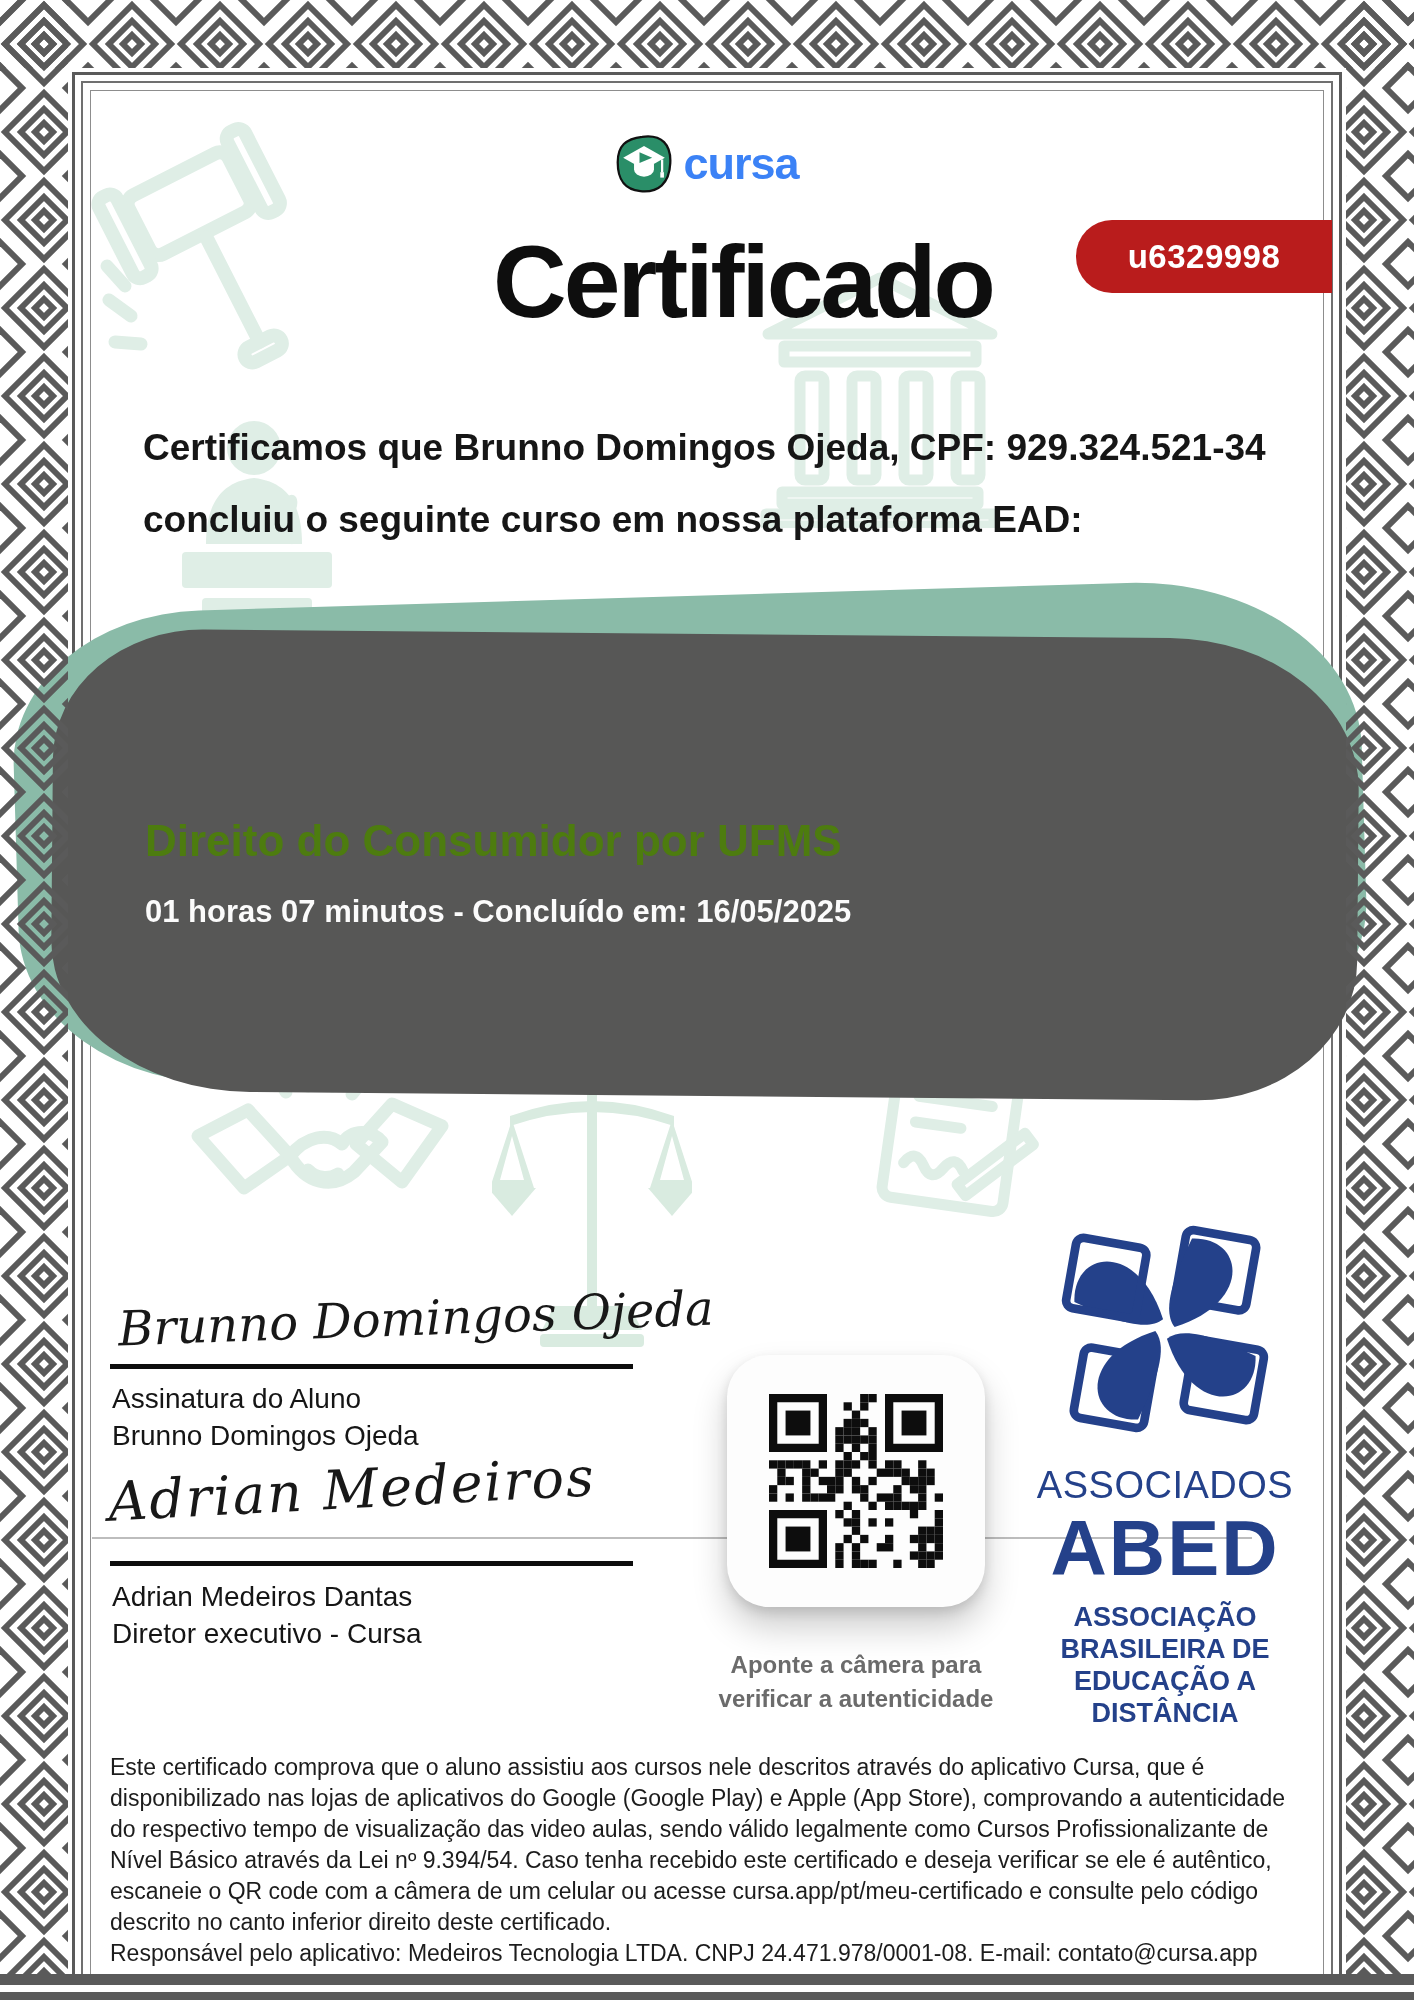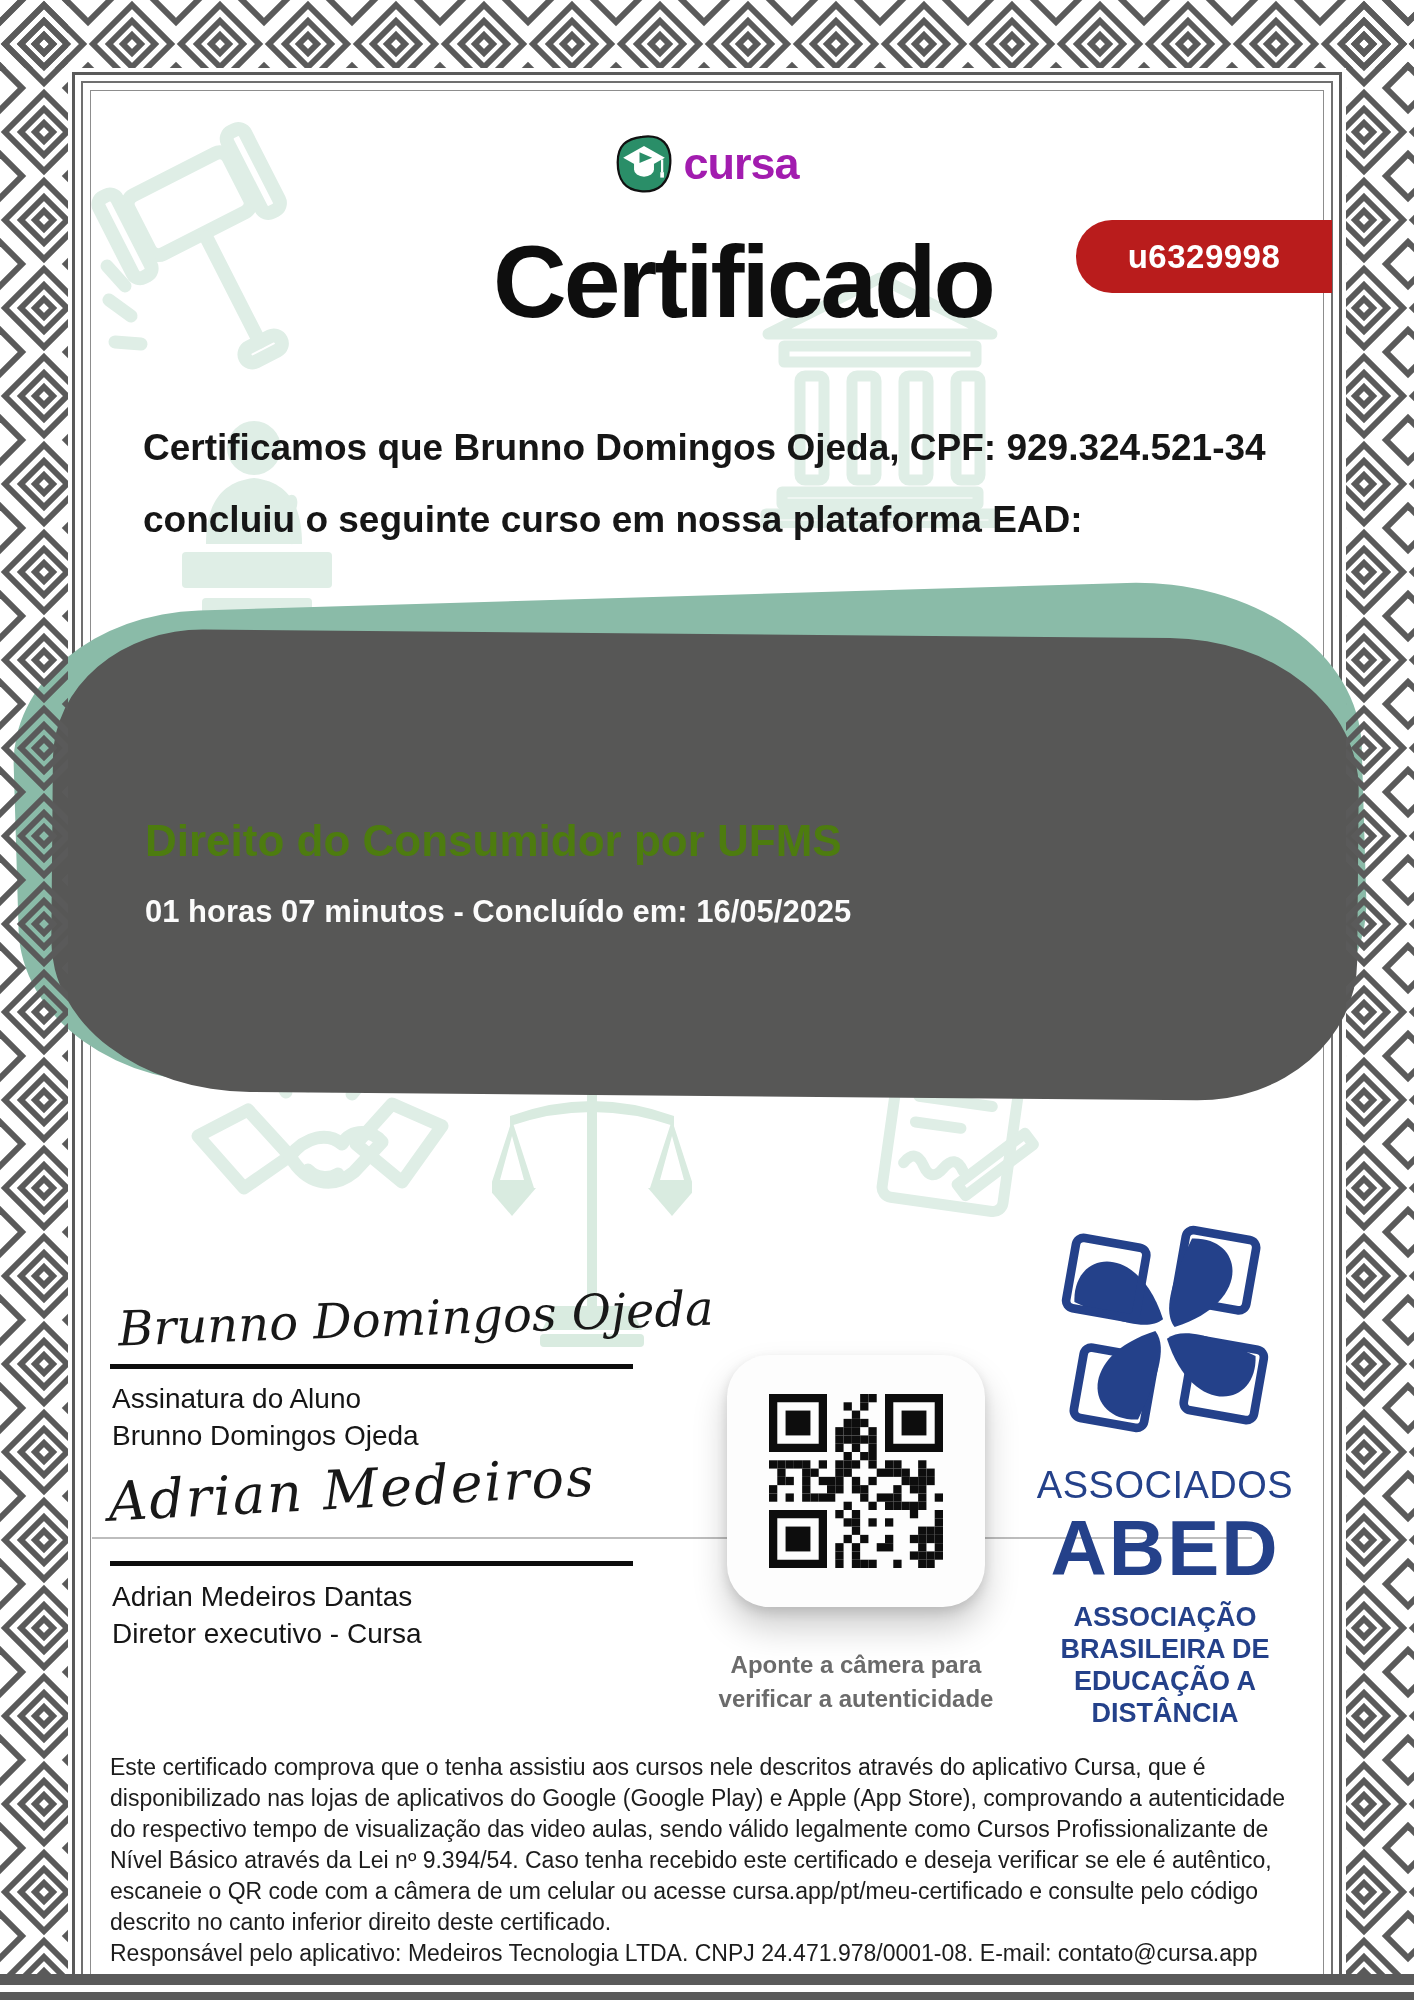--- a/index.html
+++ b/index.html
@@ -14,21 +14,21 @@
   .frame-c{position:absolute;left:90px;right:90px;top:90px;bottom:-30px;border:1px solid #8d8d8d;}
 
   
   .blob-green{left:16px;top:596px;width:1348px;height:474px;background:#8abba8;
       border-radius:190px 230px 170px 210px / 150px 170px 150px 160px;transform:rotate(-1.7deg);}
   .blob-dark{left:52px;top:634px;width:1306px;height:462px;background:#575756;
       border-radius:150px 190px 160px 200px / 130px 150px 140px 150px;transform:rotate(.5deg);}
 
   
   .logo-row{top:134px;left:0;width:100%;display:flex;align-items:center;justify-content:center;gap:10px;}
-  .logo-word{font-size:45px;font-weight:700;letter-spacing:-1px;color:#a21caf;text-align:right;}
+  .logo-word{font-size:45px;font-weight:700;letter-spacing:-1px;color:#3b82f6;text-align:right;}
   .title{top:224px;left:16px;width:100%;text-align:center;padding-left:40px;box-sizing:border-box;
          font-size:102px;font-weight:800;letter-spacing:-3px;color:#0e0e0e;}
   .badge{left:1076px;top:220px;width:256px;height:73px;background:#b91c1c;
          border-radius:36px 0 0 36px;display:flex;align-items:center;justify-content:center;
          color:#fff;font-size:33px;font-weight:700;letter-spacing:.5px;}
 
   
   .intro{left:143px;top:412px;width:1200px;font-size:37px;line-height:72px;color:#161616;}
   .intro .l{white-space:nowrap;}
   .intro .b1{font-weight:700;}
@@ -352,21 +352,21 @@
     <div class="abed-acronym">ABED</div>
     <div class="abed-lines">
       <div>ASSOCIAÇÃO</div>
       <div>BRASILEIRA DE</div>
       <div>EDUCAÇÃO A</div>
       <div>DISTÂNCIA</div>
     </div>
   </div>
 
   <div class="abs footer">
-    <div>Este certificado comprova que o tenha assistiu aos cursos nele descritos através do aplicativo Cursa, que é</div>
+    <div>Este certificado comprova que o aluno assistiu aos cursos nele descritos através do aplicativo Cursa, que é</div>
     <div>disponibilizado nas lojas de aplicativos do Google (Google Play) e Apple (App Store), comprovando a autenticidade</div>
     <div>do respectivo tempo de visualização das video aulas, sendo válido legalmente como Cursos Profissionalizante de</div>
     <div>Nível Básico através da Lei nº 9.394/54. Caso tenha recebido este certificado e deseja verificar se ele é autêntico,</div>
     <div>escaneie o QR code com a câmera de um celular ou acesse cursa.app/pt/meu-certificado e consulte pelo código</div>
     <div>descrito no canto inferior direito deste certificado.</div>
     <div>Responsável pelo aplicativo: Medeiros Tecnologia LTDA. CNPJ 24.471.978/0001-08. E-mail: contato@cursa.app</div>
   </div>
 
   <svg class="abs" style="left:0;top:0;" width="1414" height="2000" viewBox="0 0 1414 2000">
     <defs>

